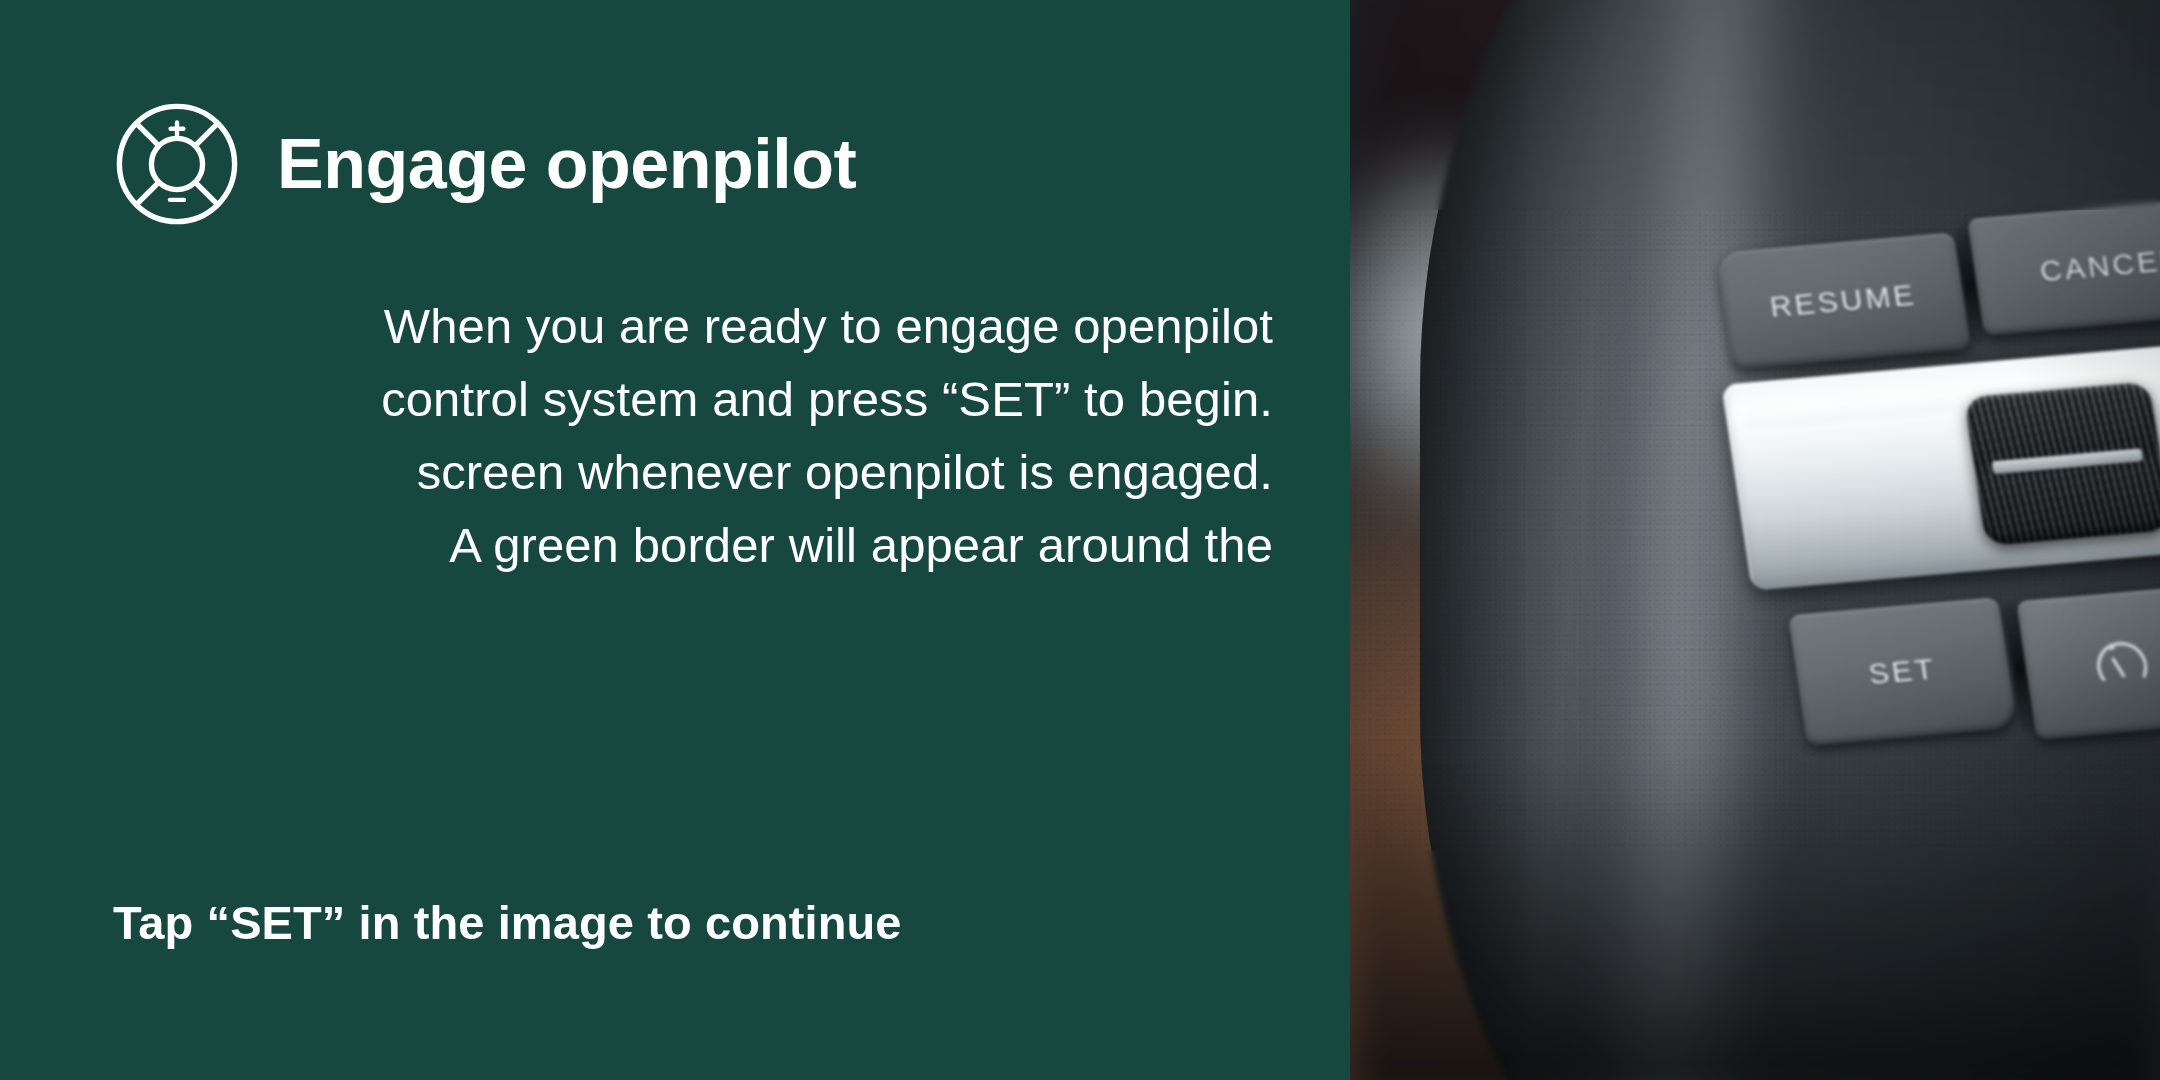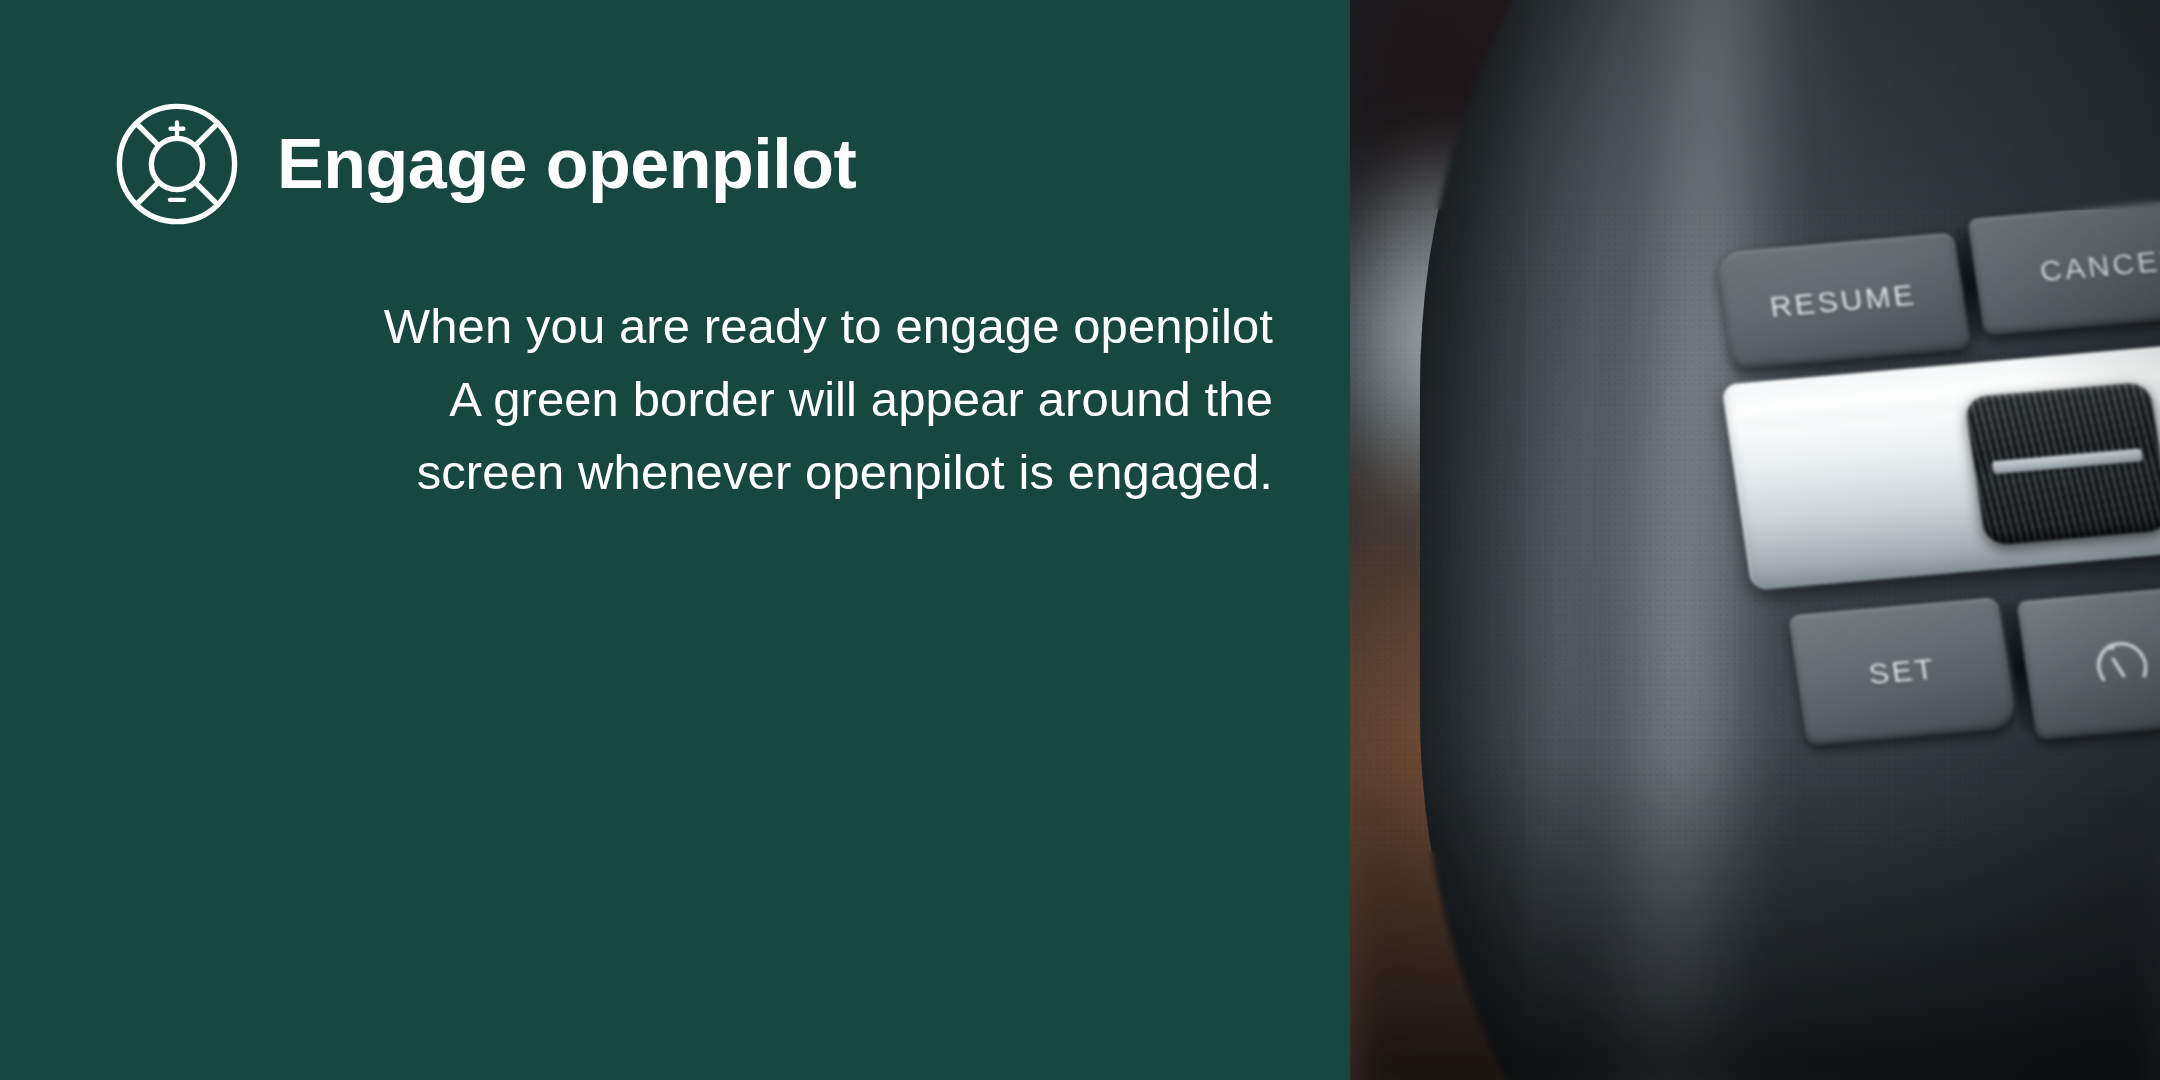--- a/index.html
+++ b/index.html
@@ -272,24 +272,26 @@
           <line x1="50" x2="50" y1="17.5" y2="27.5" stroke-width="3.4"></line>
           <line x1="45" x2="55" y1="22.5" y2="22.5" stroke-width="3.4"></line>
           <line x1="44.5" x2="55.5" y1="78" y2="78" stroke-width="3.4"></line>
         </svg>
       </span>
       <h1 class="title">Engage openpilot</h1>
     </div>
 
     <div class="body-text">
       <span class="ln">When you are ready to engage openpilot</span>
+      <span class="ln">control system and press “SET” to begin.</span>
+      <span class="ln">screen whenever openpilot is engaged.</span>
       <span class="ln">A green border will appear around the</span>
-      <span class="ln">screen whenever openpilot is engaged.</span>
     </div>
 
+    <div class="cta">Tap “SET” in the image to continue</div>
   </div>
 
   <div class="photo">
 
     <div class="ph-layer bokeh-dark-top"></div>
     <div class="ph-layer bokeh-top"></div>
     <div class="ph-layer bokeh-cool"></div>
     <div class="ph-layer bokeh-left"></div>
 
     <div class="ph-layer paddle-dark"></div>

